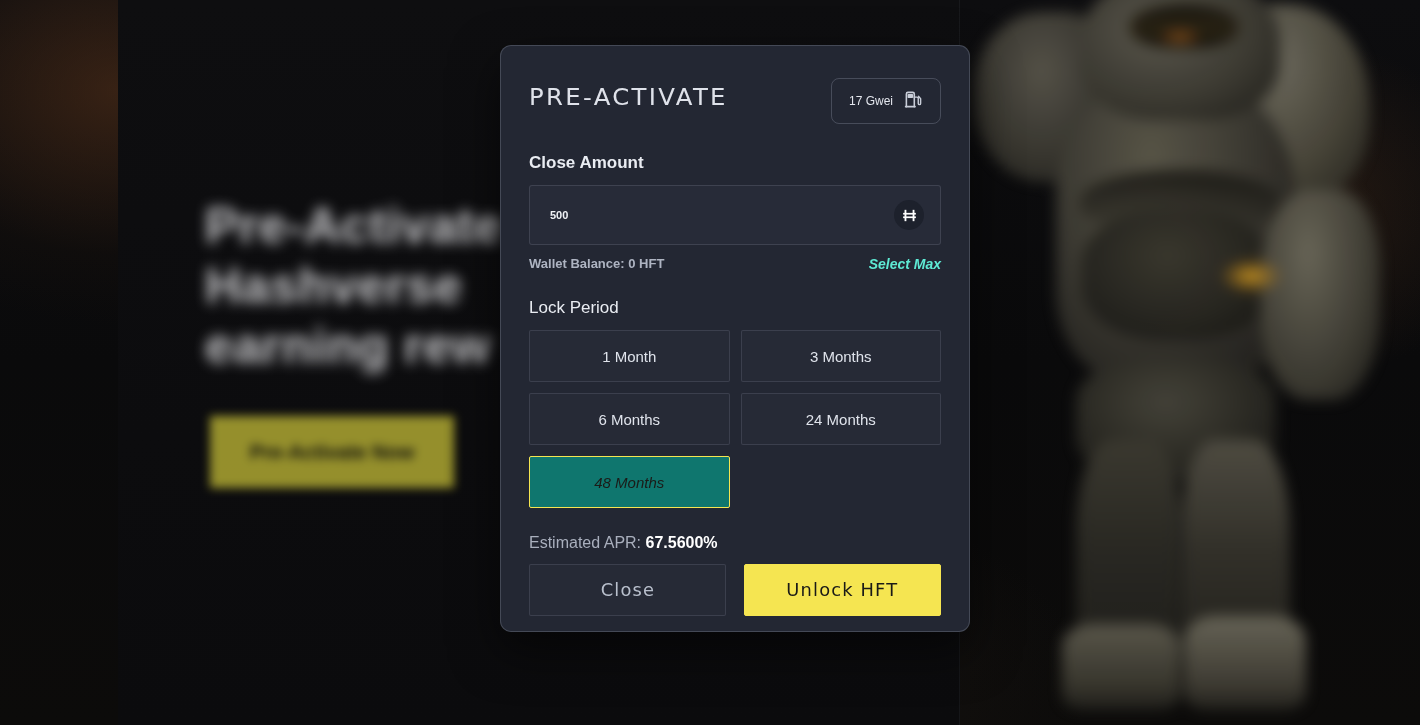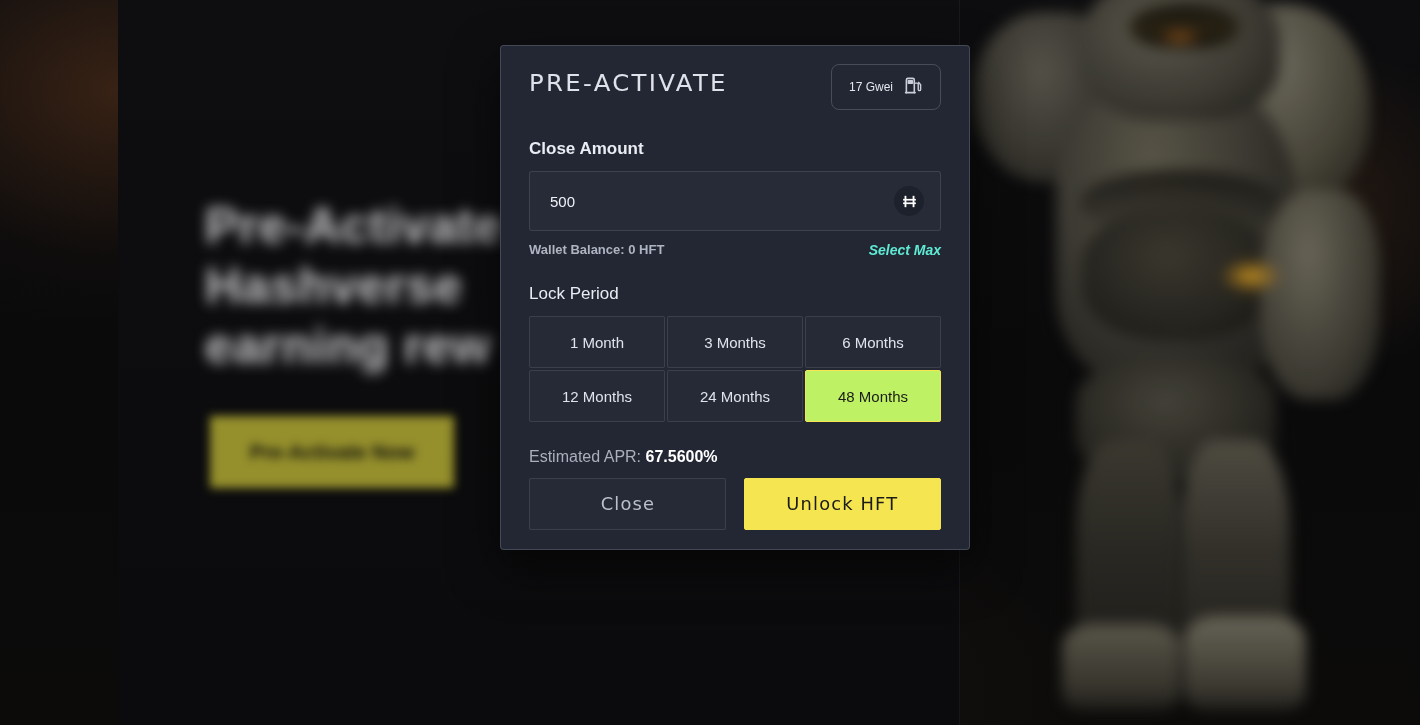--- a/index.html
+++ b/index.html
@@ -169,26 +169,26 @@
     background: linear-gradient(180deg, #6a6759 0%, #423f36 70%, #23221d 100%);
     border-radius: 26% 26% 18% 18%;
   }
 
   
   .modal {
     position: absolute;
     left: 500px;
     top: 45px;
     width: 470px;
-    height: 505px;
+    height: 587px;
     background: #232733;
     border: 1px solid rgba(146,152,170,0.30);
-    border-radius: 4px;
+    border-radius: 11px;
     box-shadow: 0 18px 48px rgba(0,0,0,0.55);
-    padding: 18px 28px 0 28px;
+    padding: 32px 28px 0 28px;
   }
 
   .modal-head {
     display: flex;
     align-items: flex-start;
     justify-content: space-between;
     height: 54px;
   }
 
   .modal-title {
@@ -235,22 +235,22 @@
     align-items: center;
     padding: 0 16px;
   }
 
   .amount-input {
     flex: 1;
     background: transparent;
     border: none;
     outline: none;
     color: #f0f2f6;
-    font-size: 15px;
-    font-weight: 400;
+    font-size: 11px;
+    font-weight: 700;
     font-family: "Liberation Sans", sans-serif;
     padding: 0 4px;
   }
 
   .token-chip {
     width: 30px;
     height: 30px;
     border-radius: 50%;
     background: #1d212c;
     display: flex;
@@ -283,41 +283,42 @@
   .lock-label {
     font-size: 17px;
     font-weight: 400;
     color: #e9ecf2;
     margin-top: 26px;
     margin-bottom: 12px;
   }
 
   .period-grid {
     display: grid;
-    grid-template-columns: repeat(3, 1fr);
-    gap: 2px;
+    grid-template-columns: repeat(2, 1fr);
+    gap: 11px;
   }
 
   .period-btn {
     height: 52px;
     background: #262a36;
     border: 1px solid rgba(146,152,170,0.20);
     border-radius: 2px;
     color: #dfe3eb;
     font-size: 15px;
     font-family: "Liberation Sans", sans-serif;
     cursor: pointer;
     display: flex;
     align-items: center;
     justify-content: center;
   }
   .period-btn.selected {
-    background: #bef264;
+    background: #0f766e;
     border-color: #f5e551;
     color: #1b1b18;
+    font-style: italic;
   }
 
   .apr-row {
     margin-top: 26px;
     font-size: 16px;
     color: #a9afbd;
   }
   .apr-row b { color: #ffffff; font-weight: 700; }
 
   .actions {
@@ -422,21 +423,20 @@
       <span class="wallet-balance">Wallet Balance: 0 HFT</span>
       <button class="select-max">Select Max</button>
     </div>
 
     <div class="lock-label">Lock Period</div>
 
     <div class="period-grid">
       <button class="period-btn">1 Month</button>
       <button class="period-btn">3 Months</button>
       <button class="period-btn">6 Months</button>
-      <button class="period-btn">12 Months</button>
       <button class="period-btn">24 Months</button>
       <button class="period-btn selected">48 Months</button>
     </div>
 
     <div class="apr-row">
       <span>Estimated APR:</span>
       <b>67.5600%</b>
     </div>
 
     <div class="actions">

